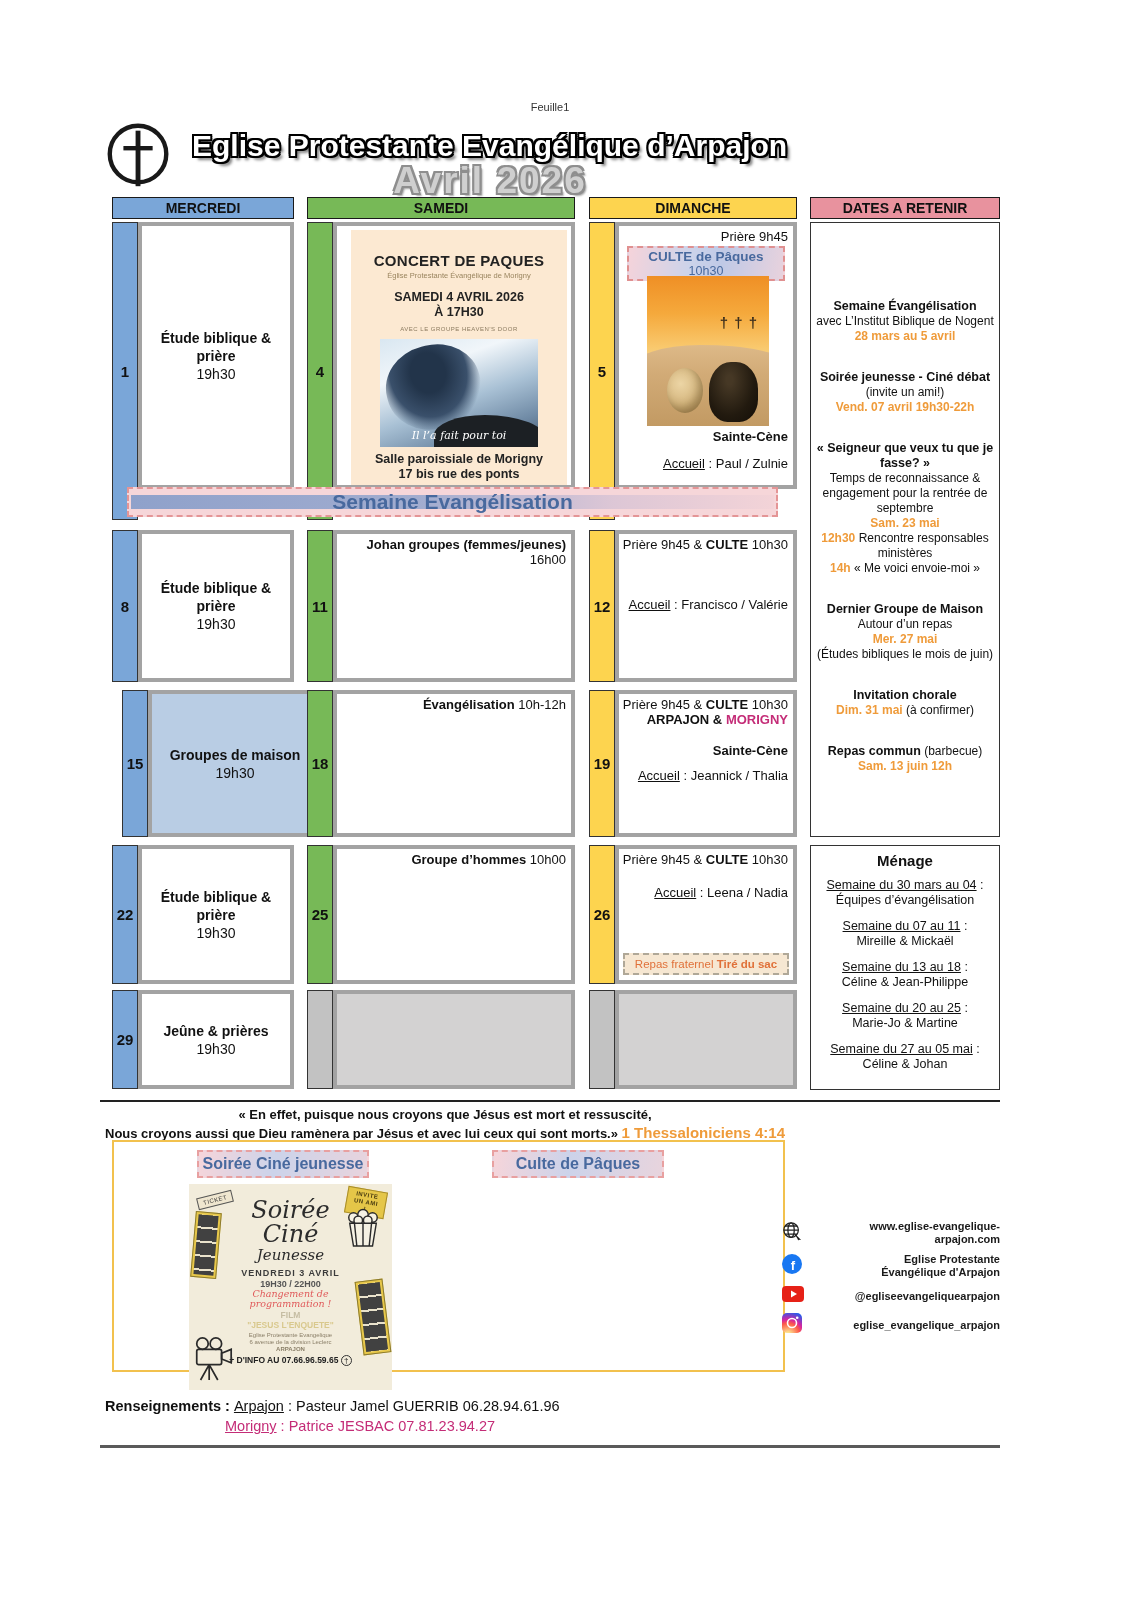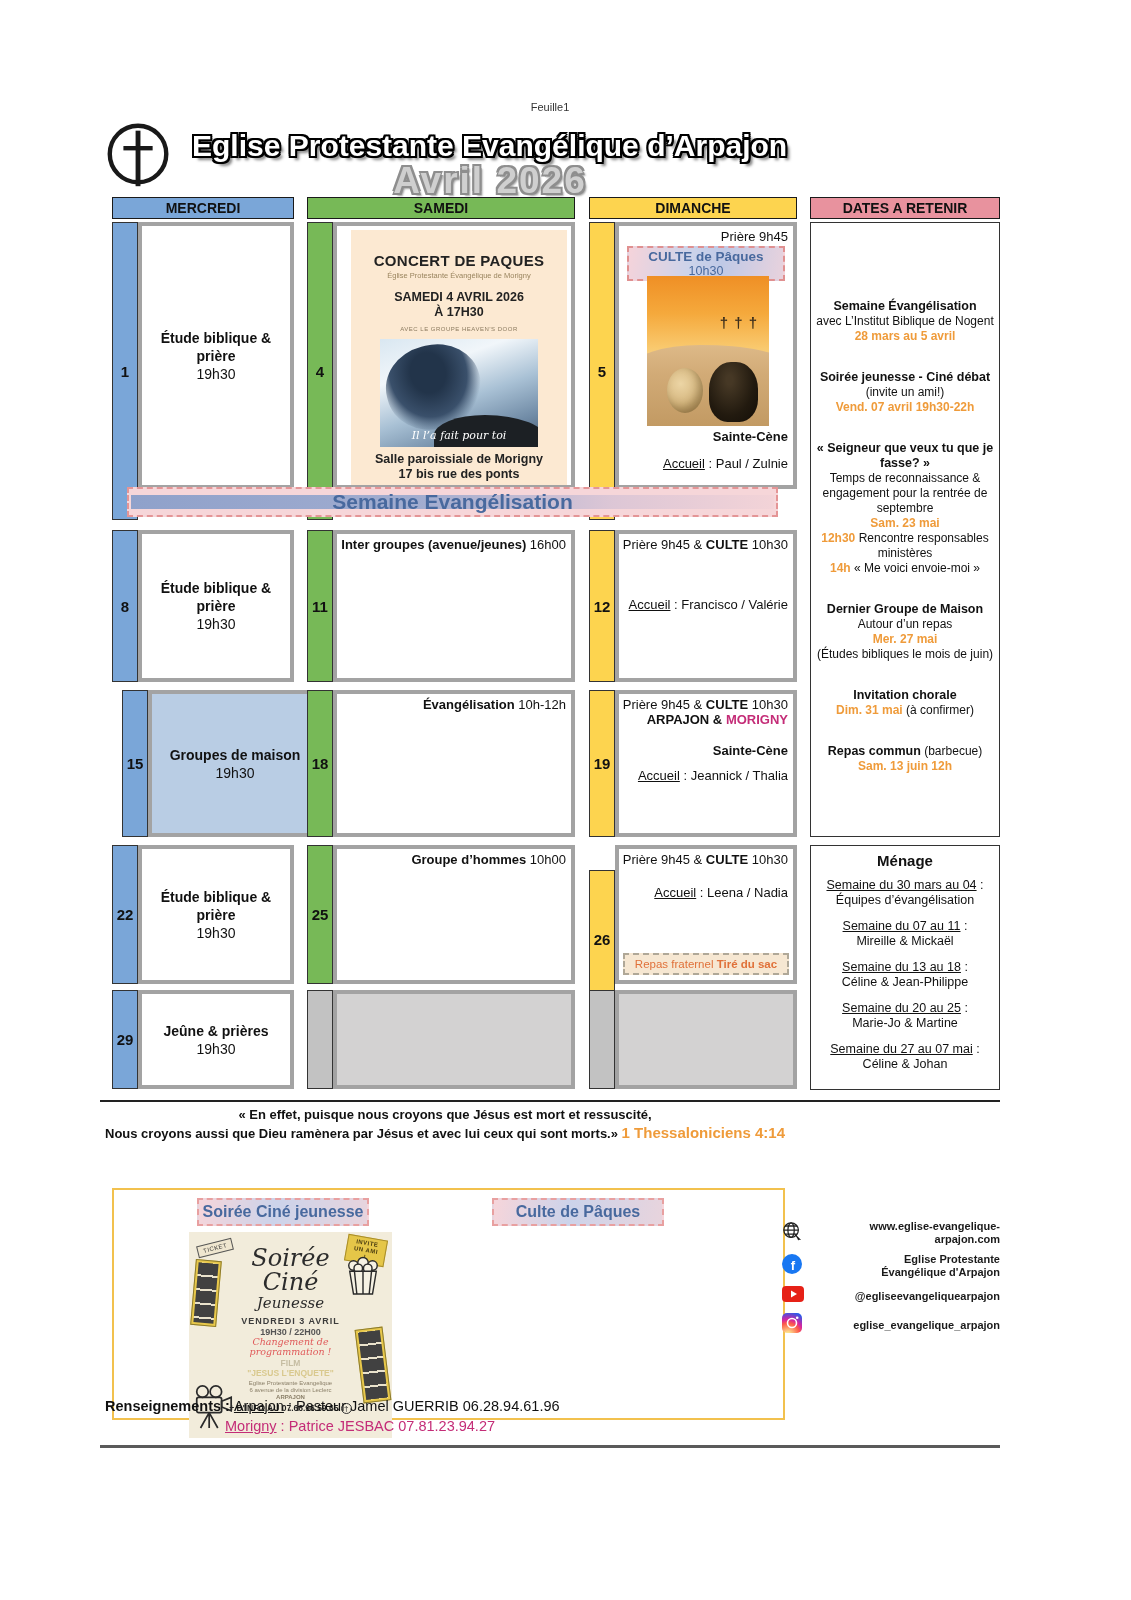--- a/index.html
+++ b/index.html
@@ -75,21 +75,21 @@
   #dates-panel .sec { margin-bottom:26px; }
   #dates-panel .t { font-size:12.5px; font-weight:bold; }
   #menage-panel { top:845px; height:245px; font-size:12.5px; line-height:15px; }
   #menage-panel .t { font-size:15px; font-weight:bold; margin:7px 0 10px; }
   #menage-panel .item { margin-bottom:11px; }
 
   #verse-rule { left:100px; top:1100px; width:900px; height:2px; background:#222; }
   #verse { left:100px; top:1106px; width:690px; text-align:center; font-size:13px; font-weight:bold; color:#111; line-height:18px; }
   #verse .ref { color:var(--accent-orange); font-size:15px; }
 
-  #bottom-box { left:112px; top:1188px; width:673px; height:232px; border:2px solid var(--gold-border); background:#fff; }
+  #bottom-box { left:112px; top:1140px; width:673px; height:232px; border:2px solid var(--gold-border); background:#fff; }
   .label-dashed { position:absolute; border:2px dashed #e8a0a0; background:linear-gradient(100deg,#f6d5da 0%,#ccd3ea 45%,#e8d4dd 100%);
     color:var(--steel-blue); font-weight:bold; font-size:16px; text-align:center; padding:3px 0; }
   #label-cine { left:83px; top:8px; width:172px; }
   #label-culte { left:378px; top:8px; width:172px; }
 
   #cine-poster { position:absolute; left:75px; top:42px; width:203px; height:206px; background:#f2ecdb; overflow:hidden; text-align:center; color:#2c2c2c; }
   #cine-poster .script { font-family:"DejaVu Serif",serif; font-style:italic; }
   .ticket { position:absolute; font-size:6px; letter-spacing:.5px; padding:2px 5px; }
   #ticket-plain { left:8px; top:10px; transform:rotate(-14deg); border:1px solid #555; background:#efe6cf; color:#333; }
   #ticket-invite { right:6px; top:5px; transform:rotate(10deg); background:#e5c648; border:1px solid #a88d2c; color:#4a3c10; width:40px; line-height:7px; font-weight:bold; }
@@ -212,21 +212,21 @@
       <div class="center-evt">
         <div class="b">Étude biblique &amp; prière</div>
         <div>19h30</div>
       </div>
     </div>
   </div>
 
   <div class="cell" style="left:307px;top:530px;width:268px;height:152px;">
     <div class="stub green" style="height:152px;">11</div>
     <div class="box" style="height:152px;">
-      <div class="topline"><span class="b">Inter groupes (avenue/jeunes)</span><span> 16h00</span></div>
+      <div class="topline"><span class="b">Johan groupes (femmes/jeunes)</span><span> 16h00</span></div>
     </div>
   </div>
 
   <div class="cell" style="left:589px;top:530px;width:208px;height:152px;">
     <div class="stub yellow" style="height:152px;">12</div>
     <div class="box" style="height:152px;">
       <div class="topline"><span>Prière 9h45 &amp; </span><span class="b">CULTE</span><span> 10h30</span></div>
       <div class="sun-line" style="margin-top:45px;">
         <span class="u">Accueil</span><span> : Francisco / Valérie</span>
       </div>
@@ -273,21 +273,21 @@
   </div>
 
   <div class="cell" style="left:307px;top:845px;width:268px;height:139px;">
     <div class="stub green" style="height:139px;">25</div>
     <div class="box" style="height:139px;">
       <div class="topline"><span class="b">Groupe d’hommes</span><span> 10h00</span></div>
     </div>
   </div>
 
   <div class="cell" style="left:589px;top:845px;width:208px;height:139px;">
-    <div class="stub yellow" style="height:139px;margin-top:25px;">26</div>
+    <div class="stub yellow" style="height:139px;">26</div>
     <div class="box" style="height:139px;">
       <div class="topline"><span>Prière 9h45 &amp; </span><span class="b">CULTE</span><span> 10h30</span></div>
       <div class="sun-line" style="margin-top:18px;">
         <span class="u">Accueil</span><span> : Leena / Nadia</span>
       </div>
       <div style="position:absolute;left:4px;right:4px;bottom:5px;border:2px dashed #b0a898;background:#f6e7d2;text-align:center;font-size:11.5px;padding:3px 0;color:#e0713a;">
         <span>Repas fraternel</span><span class="b"> Tiré du sac</span>
       </div>
     </div>
   </div>
@@ -359,21 +359,21 @@
     </div>
     <div class="item">
       <div><span class="u">Semaine du 13 au 18</span><span> :</span></div>
       <div>Céline &amp; Jean-Philippe</div>
     </div>
     <div class="item">
       <div><span class="u">Semaine du 20 au 25</span><span> :</span></div>
       <div>Marie-Jo &amp; Martine</div>
     </div>
     <div class="item">
-      <div><span class="u">Semaine du 27 au 07 mai</span><span> :</span></div>
+      <div><span class="u">Semaine du 27 au 05 mai</span><span> :</span></div>
       <div>Céline &amp; Johan</div>
     </div>
   </div>
 
   <div class="abs" id="verse-rule"></div>
   <div class="abs" id="verse">
     <div>« En effet, puisque nous croyons que Jésus est mort et ressuscité,</div>
     <div><span>Nous croyons aussi que Dieu ramènera par Jésus et avec lui ceux qui sont morts.» </span><span class="ref">1 Thessaloniciens 4:14</span></div>
   </div>
 

